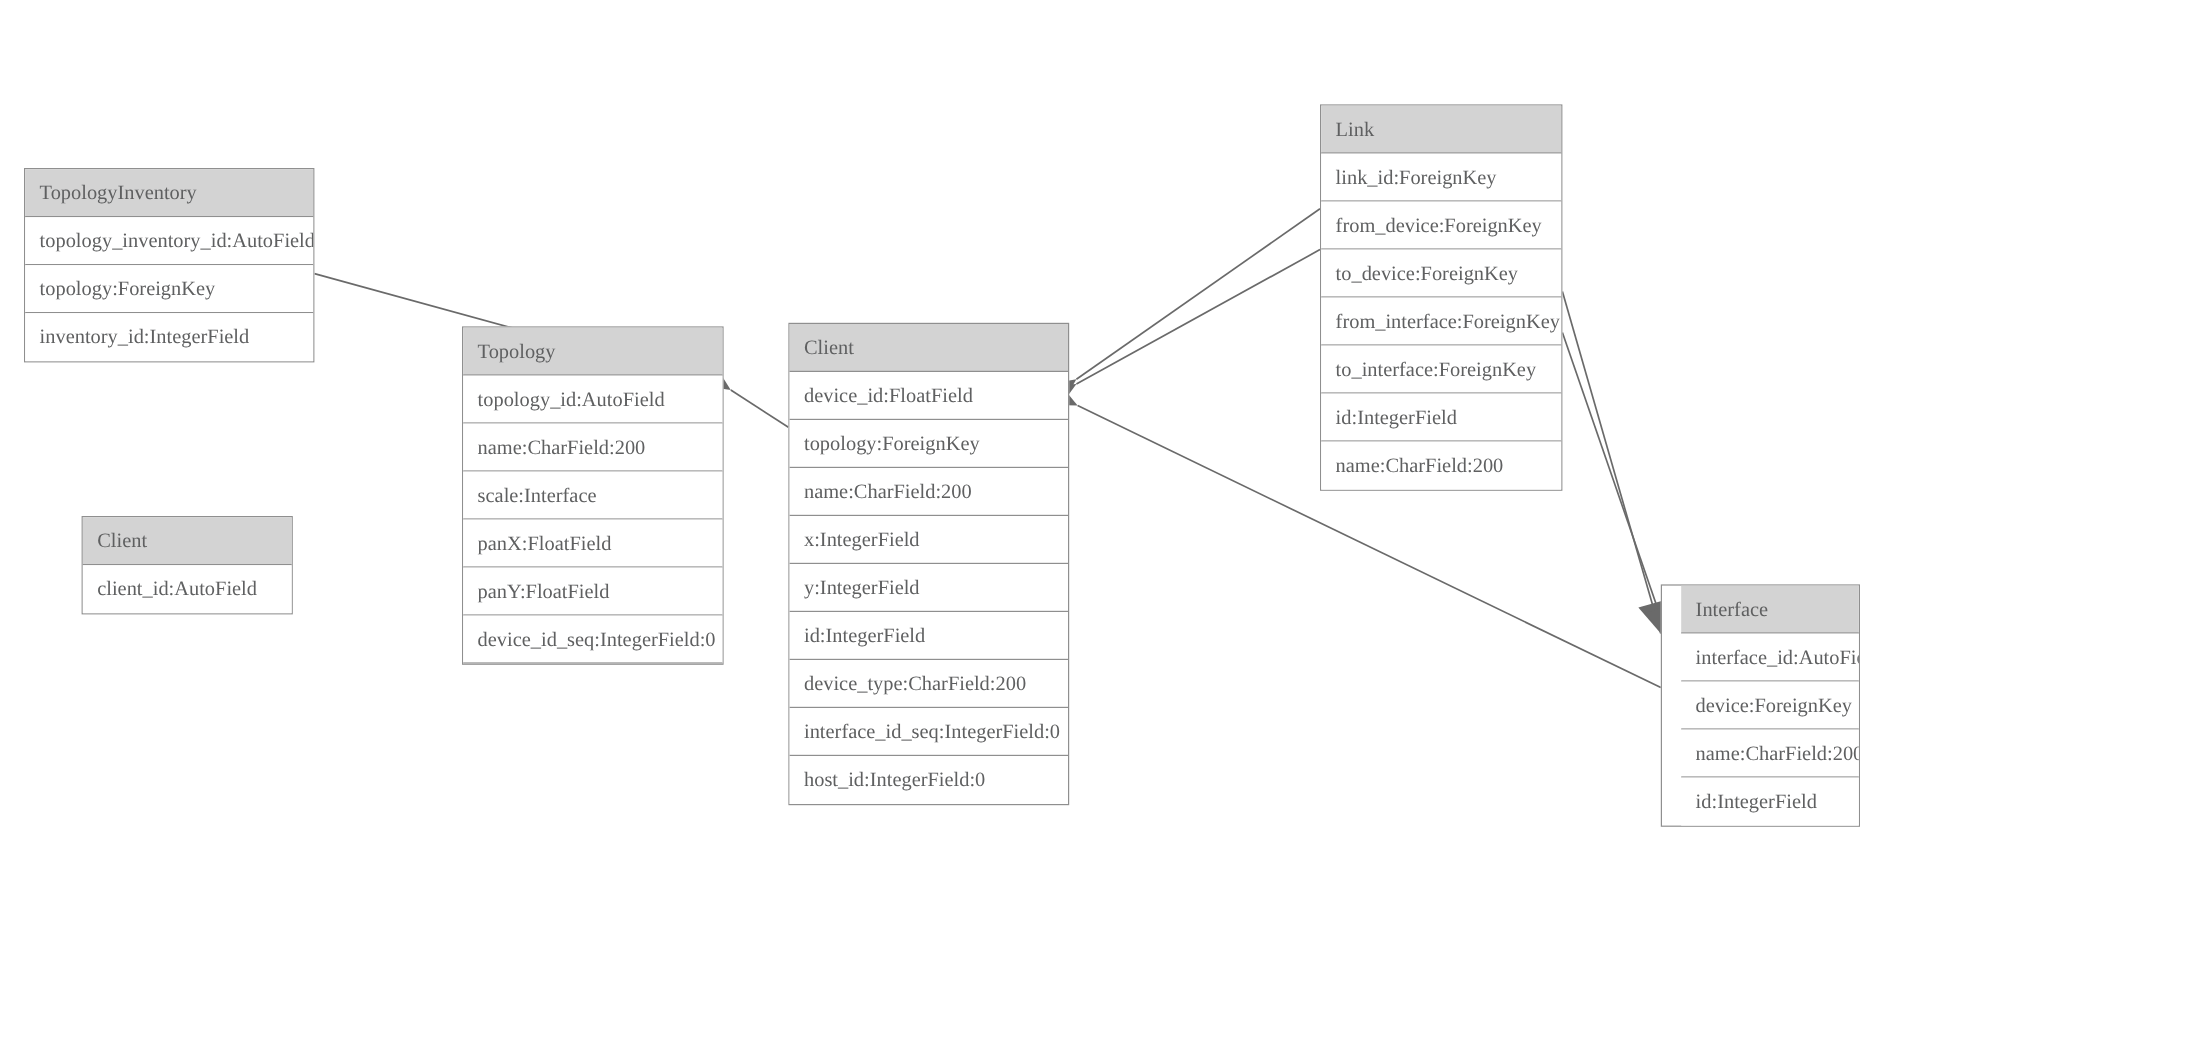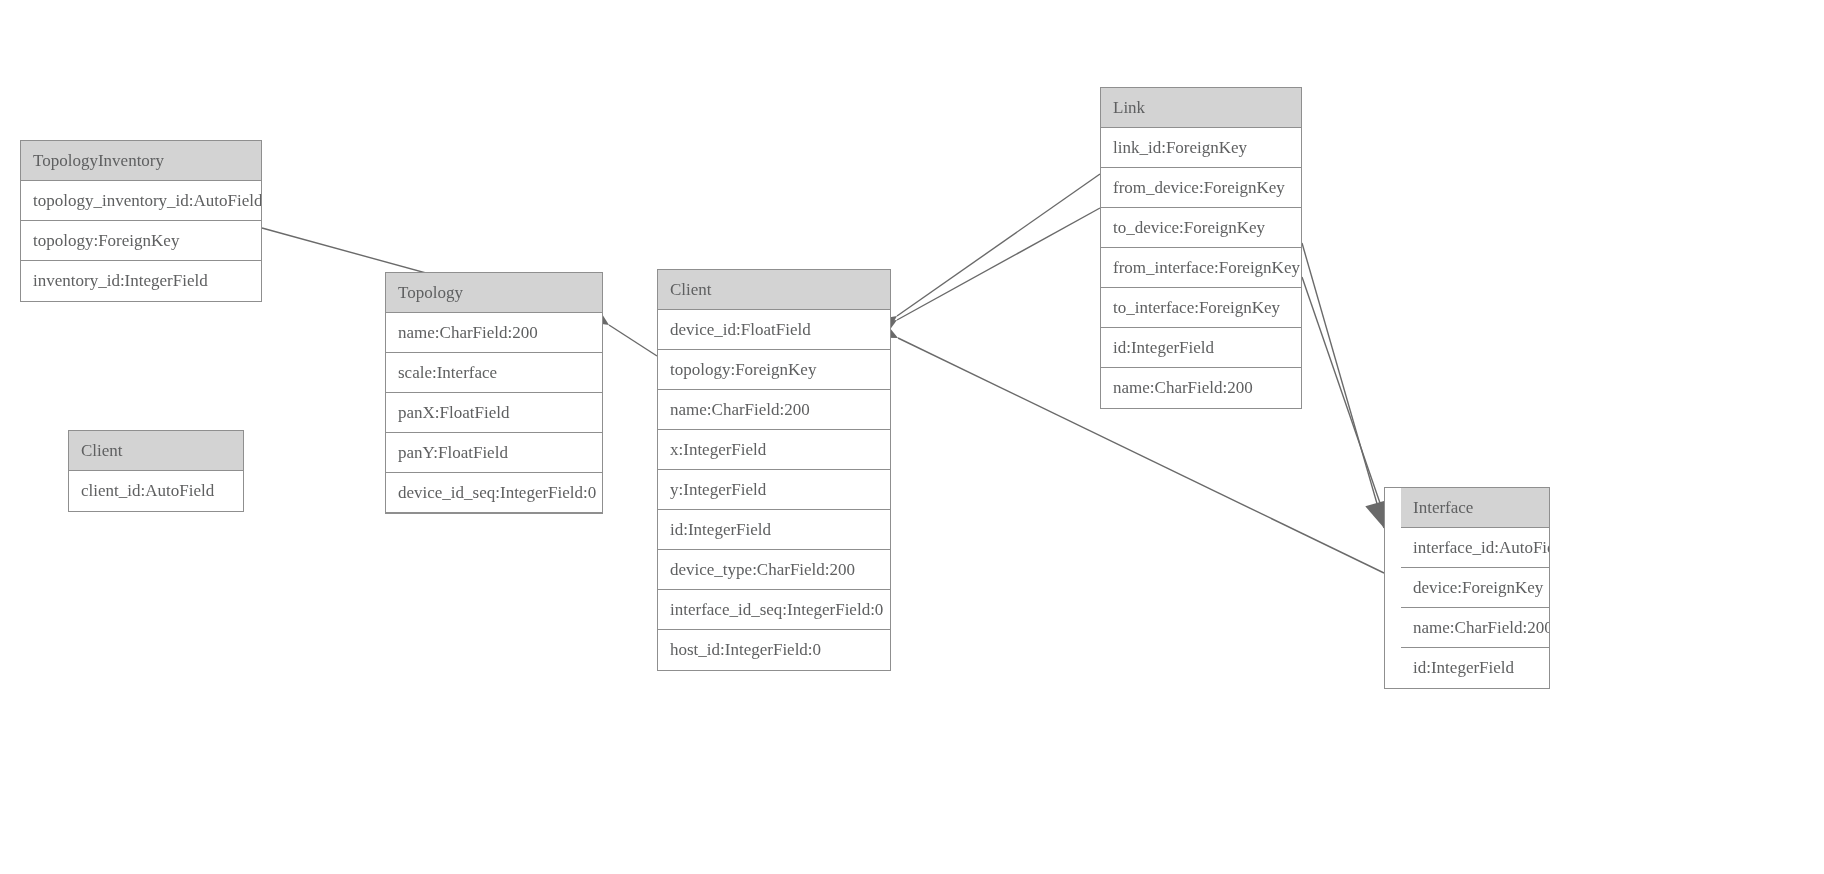--- a/index.html
+++ b/index.html
@@ -100,20 +100,21 @@
         <div class="entity-field">topology_inventory_id:AutoField</div>
         <div class="entity-field">topology:ForeignKey</div>
         <div class="entity-field last">inventory_id:IntegerField</div>
       </div>
       <div class="entity" style="left: 68px; top: 430px; width: 176px;">
         <div class="entity-header">Client</div>
         <div class="entity-field last">client_id:AutoField</div>
       </div>
       <div class="entity" style="left: 385px; top: 272px; width: 218px;">
         <div class="entity-header">Topology</div>
+        <div class="entity-field">topology_id:AutoField</div>
         <div class="entity-field">name:CharField:200</div>
         <div class="entity-field">scale:Interface</div>
         <div class="entity-field">panX:FloatField</div>
         <div class="entity-field">panY:FloatField</div>
         <div class="entity-field">device_id_seq:IntegerField:0</div>
       </div>
       <div class="entity" style="left: 657px; top: 269px; width: 234px;">
         <div class="entity-header">Client</div>
         <div class="entity-field">device_id:FloatField</div>
         <div class="entity-field">topology:ForeignKey</div>

